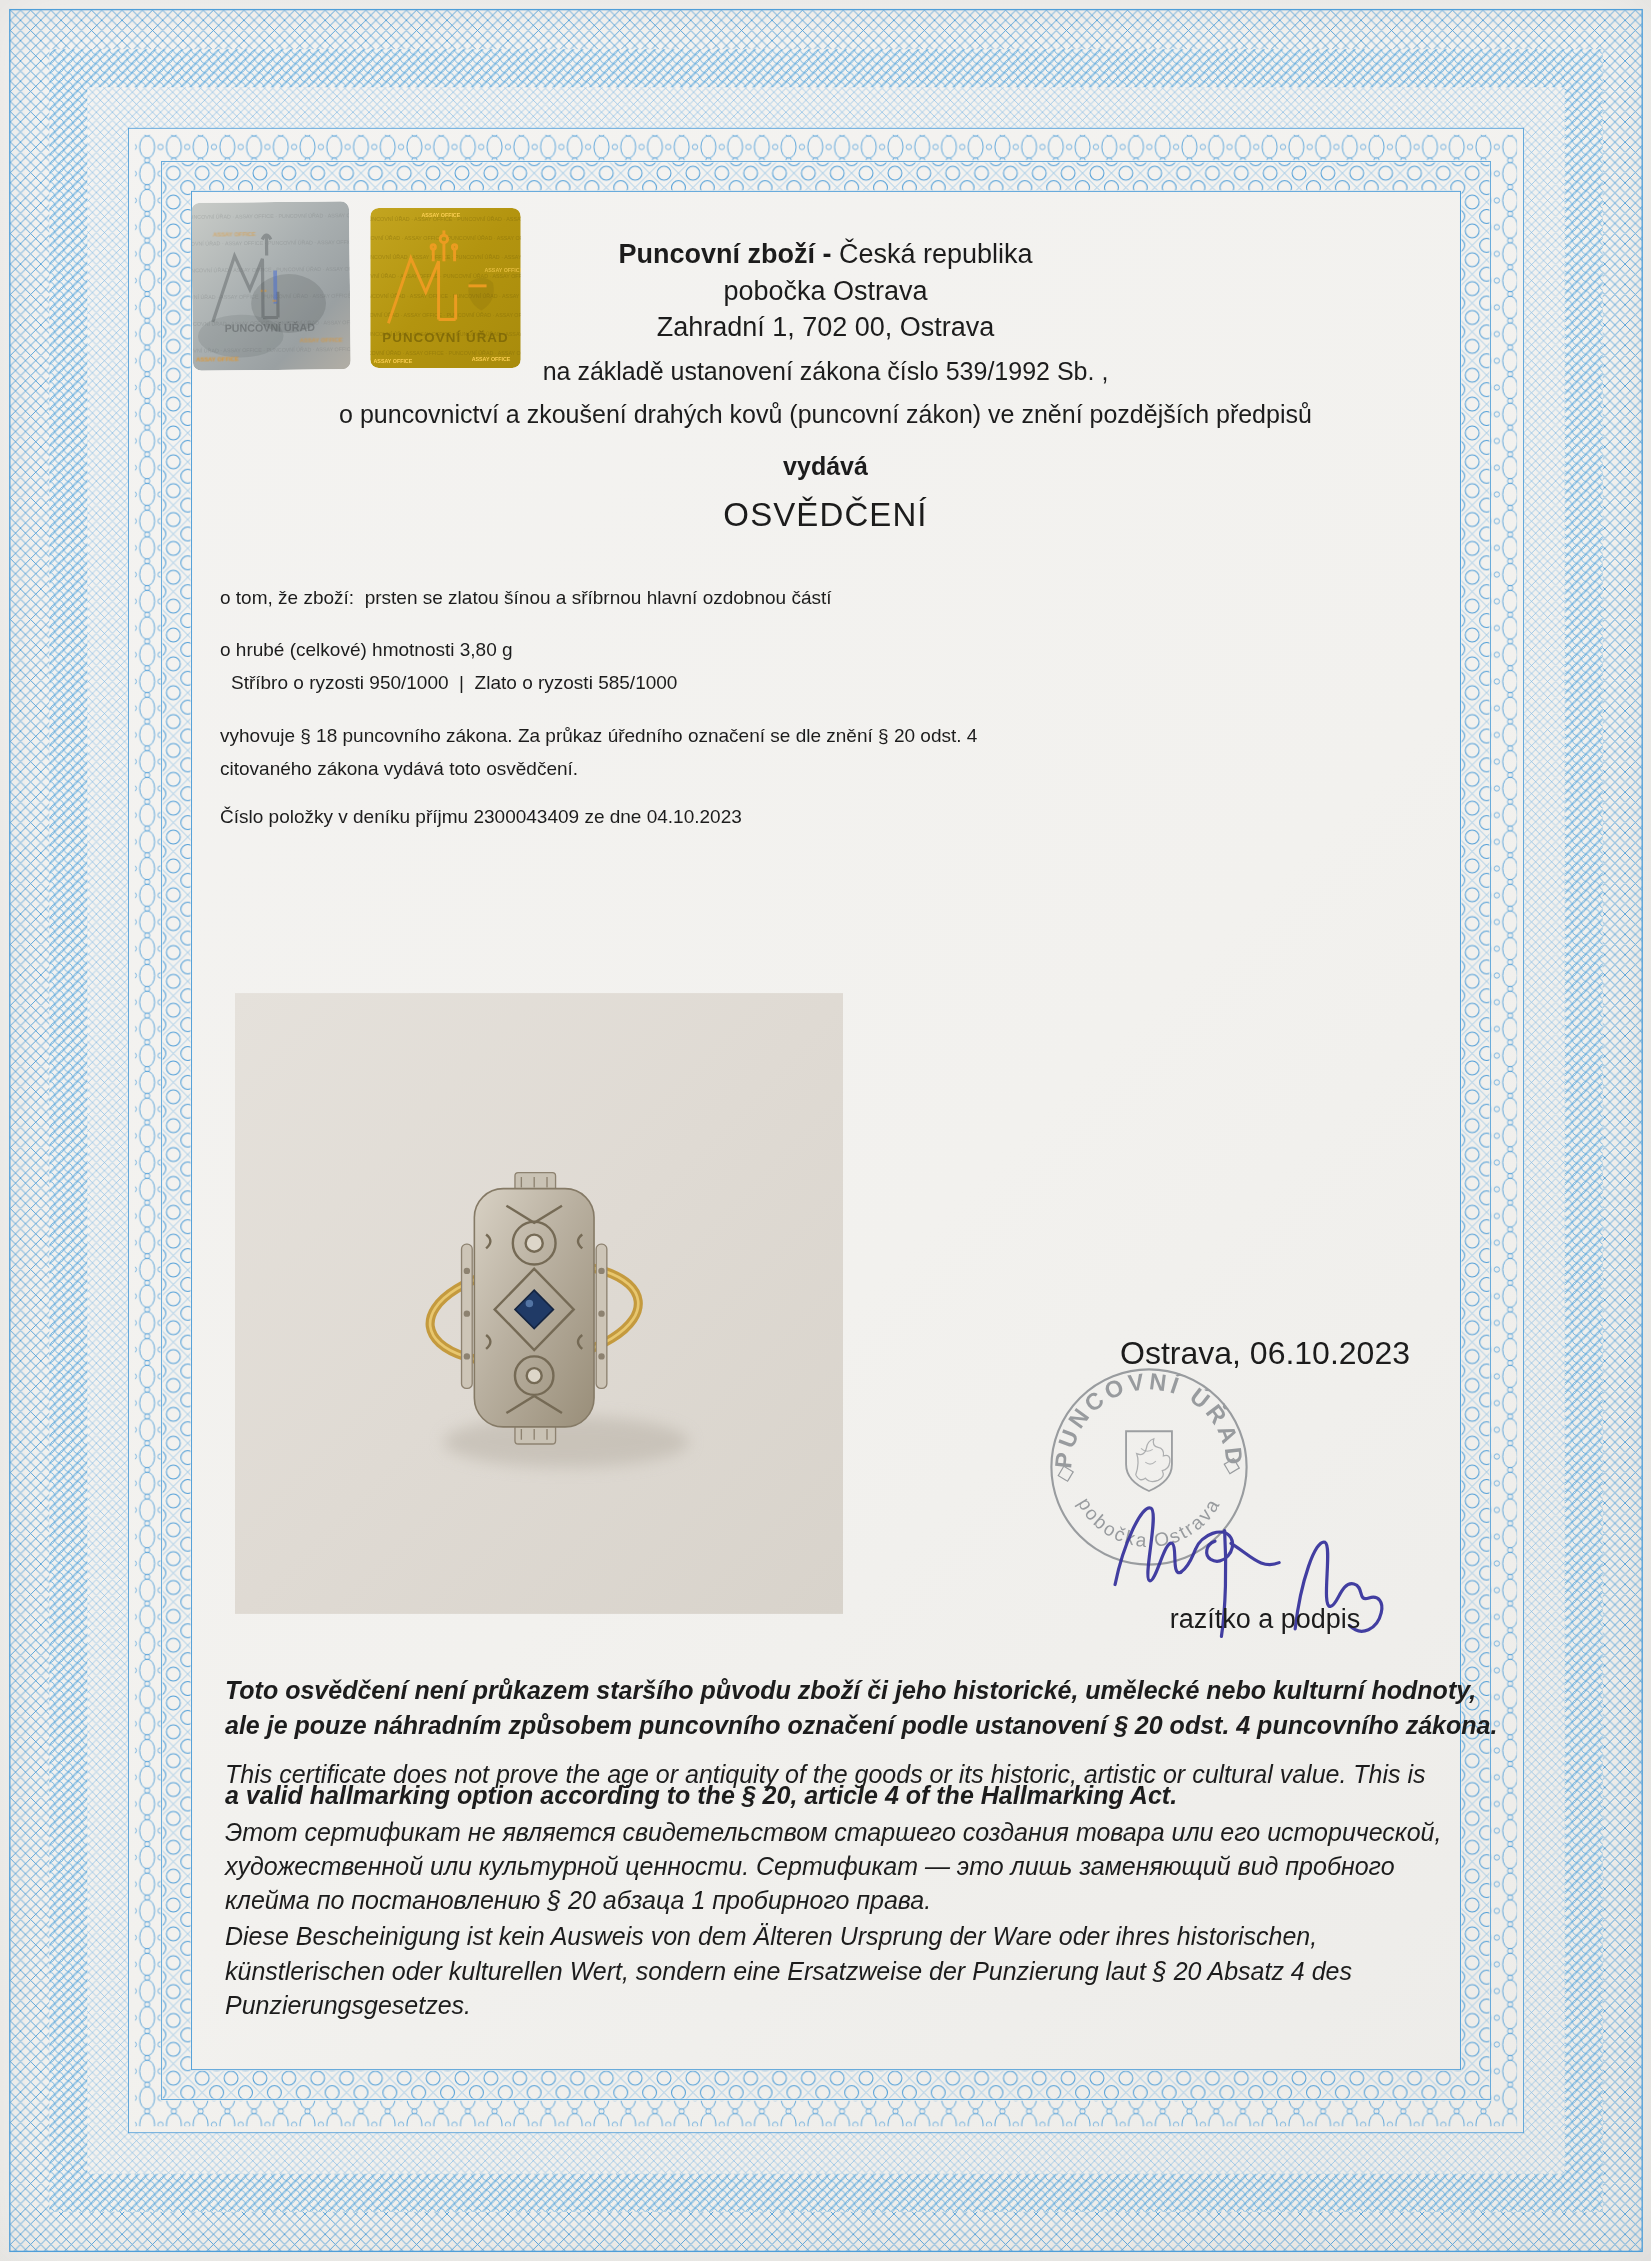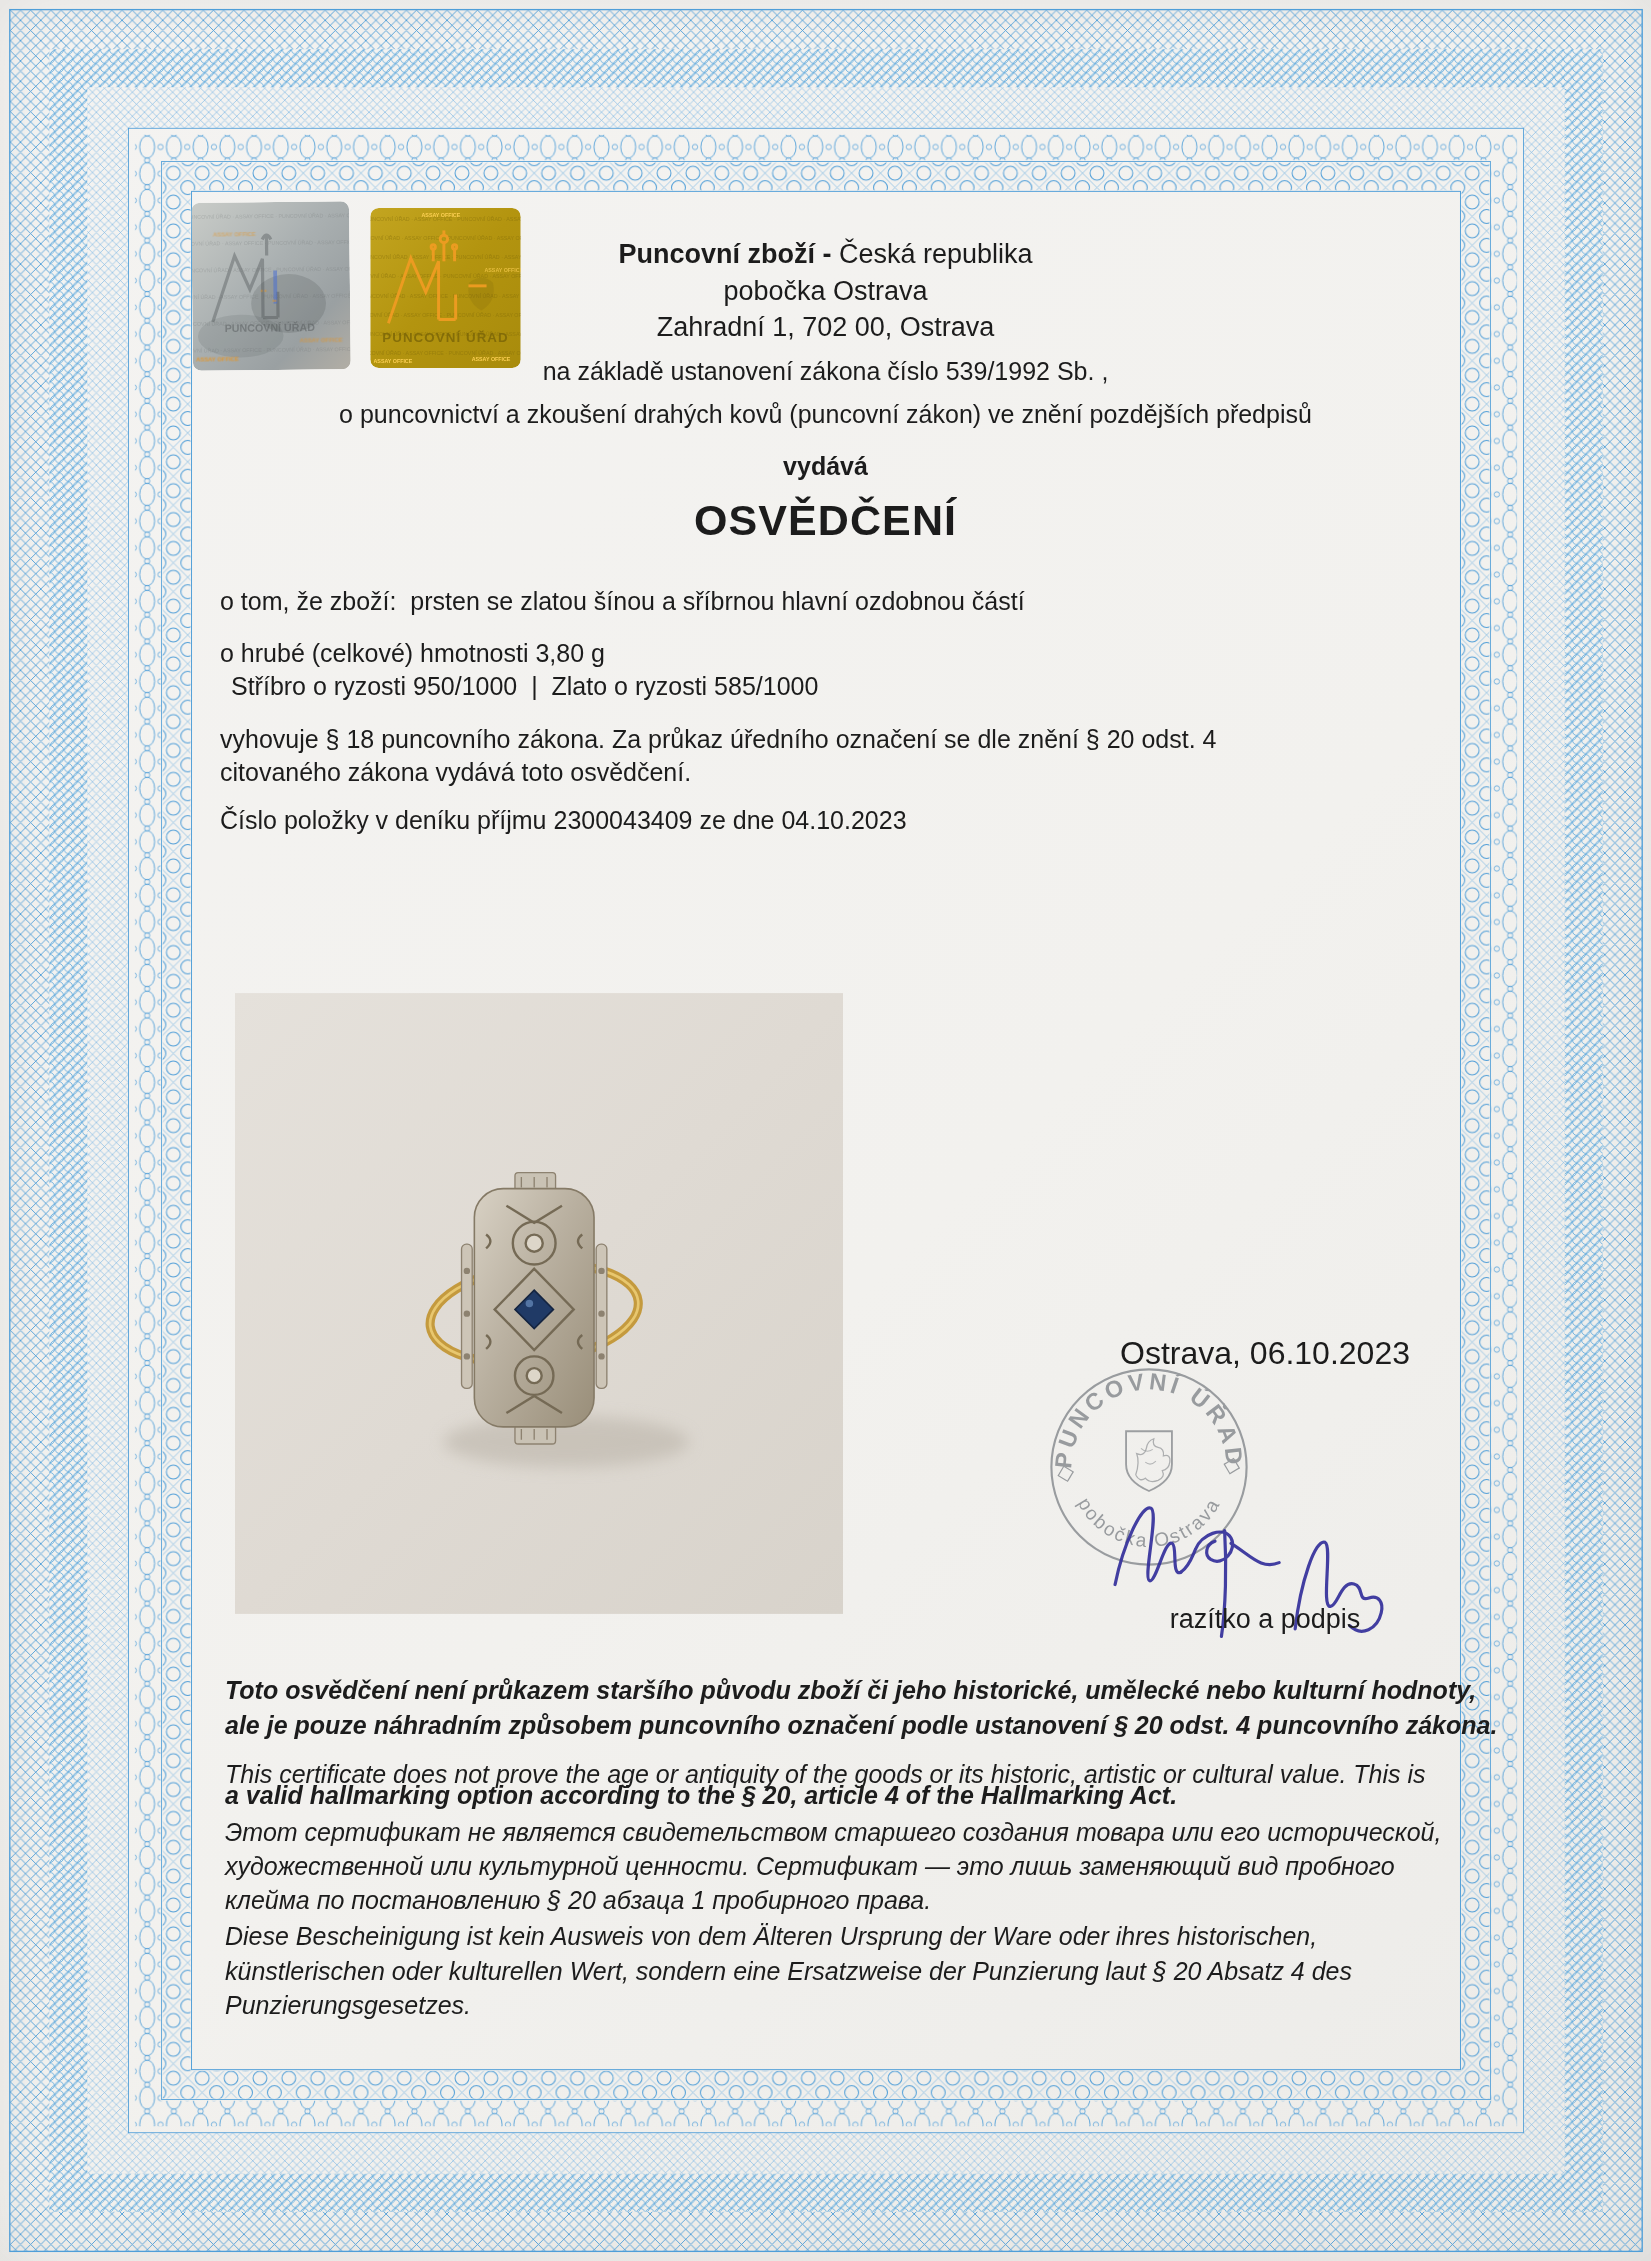--- a/index.html
+++ b/index.html
@@ -7,22 +7,22 @@
     position:relative;width:1652px;height:2261px;overflow:hidden;
     background:linear-gradient(135deg,#f4f3f1 0%,#f2f1ee 55%,#ecebe8 100%);
     font-family:"Liberation Sans","DejaVu Sans",sans-serif;color:#1c1c1c;
     box-shadow:inset 0 0 64px rgba(0,0,0,.07);
   }
   #border-svg{position:absolute;left:0;top:0;}
   .abs{position:absolute;}
   .ctr{left:184px;width:1283px;text-align:center;}
   .hdr{font-size:27px;}
   .b{font-weight:bold;}
-  .body-line{font-size:25px;white-space:pre-wrap;}
-  .title{font-size:43px;font-weight:bold;letter-spacing:1.1px;}
+  .body-line{font-size:19px;white-space:pre-wrap;}
+  .title{font-size:33px;font-weight:normal;letter-spacing:1.1px;}
   .ital{font-style:italic;font-size:25px;white-space:pre-wrap;}
   .bital{font-style:italic;font-weight:bold;font-size:25px;white-space:pre-wrap;}
   .sigcap{font-size:27px;}
   .datez{font-size:32px;}
   .holo{position:absolute;border-radius:8.6px;overflow:hidden;}
   .photo{position:absolute;left:235px;top:993px;width:608px;height:621px;}
 </style>
 </head>
 <body>
 

